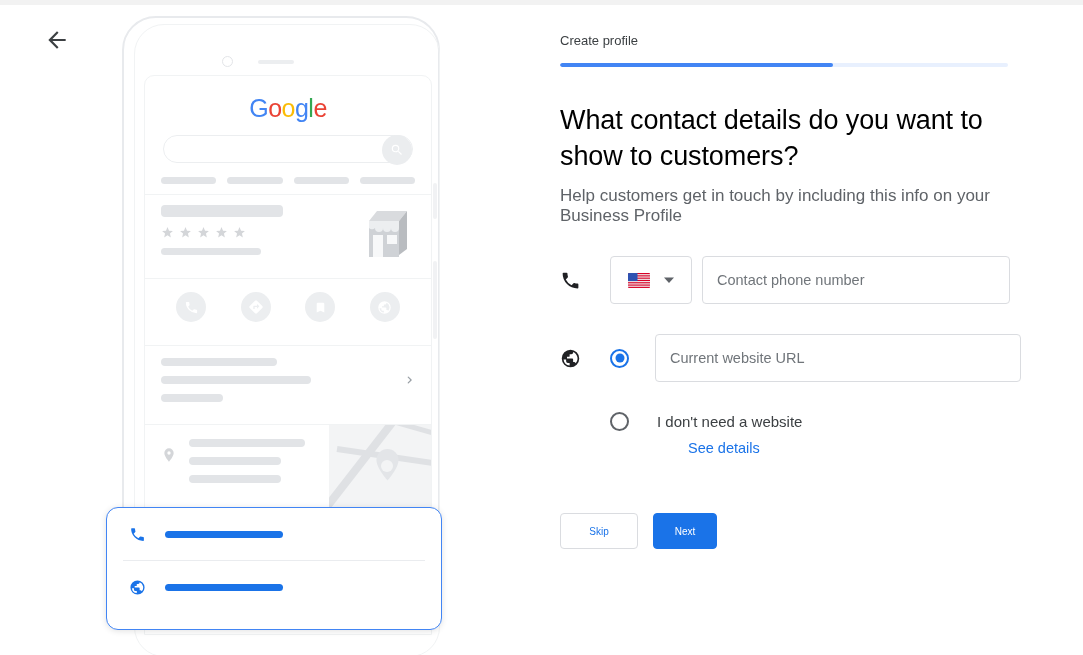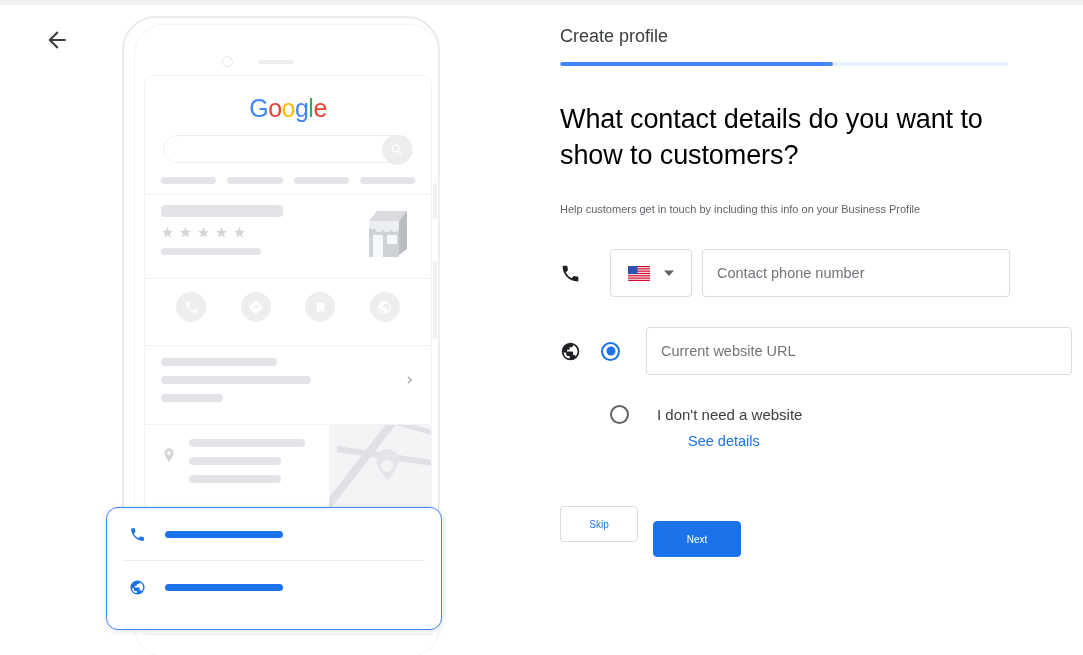--- a/index.html
+++ b/index.html
@@ -105,43 +105,43 @@
     position: absolute; left: 106px; top: 507px; width: 336px; height: 123px;
     background: #fff; border: 1.5px solid #4285F4; border-radius: 12px;
     box-shadow: 0 1px 6px rgba(0,0,0,0.12);
   }
   .callout-row { position: relative; height: 52px; display: flex; align-items: center; padding: 0 22px; }
   .callout-row .cbar { height: 7px; border-radius: 4px; background: #1a73e8; width: 118px; margin-left: 19px; }
   .callout-sep { height: 1px; background: #eaecef; margin: 0 16px; }
 
   
   .panel { position: absolute; left: 560px; top: 0; width: 470px; }
-  .panel-kicker { font-size: 18px; color: #3c4043; padding-top: 26px; }
+  .panel-kicker { font-size: 13px; color: #3c4043; padding-top: 33px; }
   .progress { position: relative; margin-top: 15px; height: 4px; width: 448px;
     background: #e8f0fe; border-radius: 2px; overflow: hidden; }
   .progress-fill { position: absolute; left: 0; top: 0; height: 4px; background: #4285F4; border-radius: 2px; }
   .headline { font-size: 27px; line-height: 36px; color: #000000; font-weight: 400;
     margin-top: 35px; width: 440px; letter-spacing: -0.1px; }
-  .subtext { font-size: 11px; line-height: 20px; color: #5f6368; margin-top: 26px; width: 436px; }
+  .subtext { font-size: 17px; line-height: 20px; color: #5f6368; margin-top: 12px; width: 436px; }
 
   .form-row { position: relative; margin-top: 30px; display: flex; align-items: center; }
   .lead-icon { width: 30px; display: flex; align-items: center; justify-content: flex-start; }
   .cc-box {
     width: 82px; height: 48px; border: 1px solid #dadce0; border-radius: 4px;
     display: flex; align-items: center; justify-content: center; gap: 14px;
     background: #fff; cursor: pointer; margin-left: 20px;
   }
   .flag { width: 22px; height: 15px; border-radius: 1px; overflow: hidden; display: block; }
   .txtfield {
     height: 48px; border: 1px solid #dadce0; border-radius: 4px; background: #fff;
     display: flex; align-items: center; padding: 0 14px;
     font-size: 14.5px; color: #70757a;
   }
   .phone-field { width: 308px; margin-left: 10px; }
-  .url-field { width: 426px; margin-left: 26px; }
+  .url-field { width: 366px; margin-left: 26px; }
 
   .radio {
     width: 19px; height: 19px; border-radius: 50%; border: 2px solid #5f6368;
     position: relative; cursor: pointer; flex: 0 0 19px;
   }
   .radio.checked { border-color: #1a73e8; }
   .radio.checked::after {
     content: ""; position: absolute; left: 50%; top: 50%;
     width: 9px; height: 9px; border-radius: 50%; background: #1a73e8;
     transform: translate(-50%,-50%);
@@ -149,21 +149,21 @@
   .opt-row { display: flex; align-items: center; margin-top: 30px; padding-left: 50px; }
   .opt-label { font-size: 15px; color: #3c4043; margin-left: 28px; }
   .see-details { font-size: 14.5px; color: #1a73e8; margin-top: 9px; margin-left: 128px; cursor: pointer; }
 
   .btn-row { display: flex; gap: 15px; margin-top: 57px; }
   .btn {
     height: 36px; border-radius: 4px; display: flex; align-items: center;
     justify-content: center; font-size: 10px; cursor: pointer; font-weight: 500;
   }
   .btn-skip { width: 78px; border: 1px solid #dadce0; background: #fff; color: #1a73e8; }
-  .btn-next { width: 88px; background: #1a73e8; color: #fff; border: 1px solid #1a73e8; margin-top: 15px; }
+  .btn-next { width: 64px; background: #1a73e8; color: #fff; border: 1px solid #1a73e8; }
 </style>
 </head>
 <body>
 
 <div class="page">
 
   <div class="topstrip"></div>
 
   <div class="back-arrow">
     <svg width="26" height="26" viewBox="0 0 24 24">

